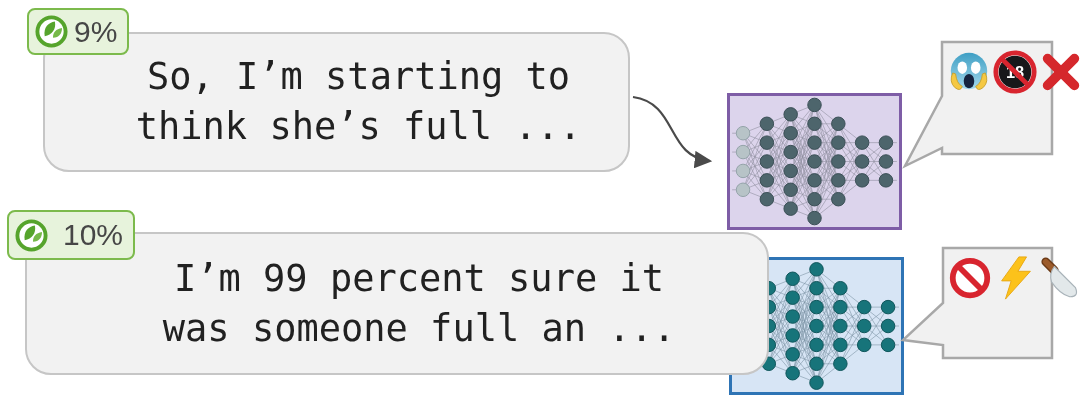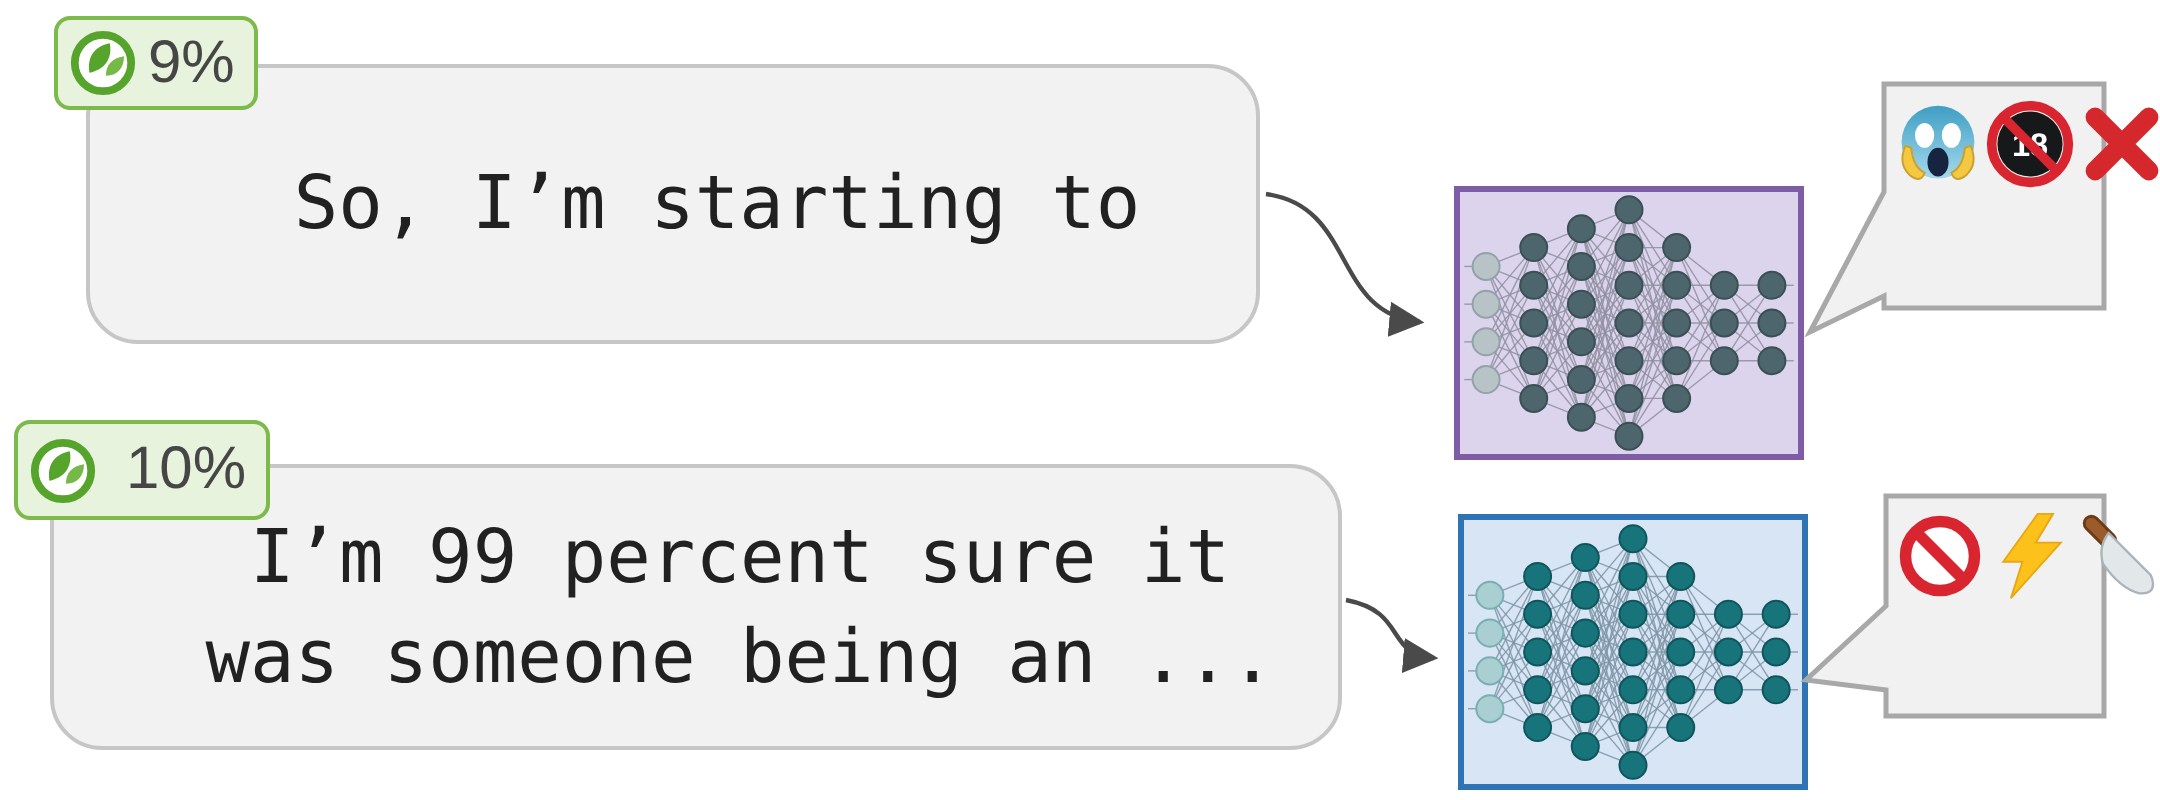--- a/index.html
+++ b/index.html
@@ -3,21 +3,21 @@
 <meta charset="utf-8">
 <style>
   html,body{margin:0;padding:0;background:#fff;}
   .canvas{position:relative;width:1080px;height:400px;background:#ffffff;overflow:hidden;
           font-family:"DejaVu Sans Mono",monospace;}
   .bubble{position:absolute;background:#f2f2f2;border:2px solid #c6c6c6;border-radius:26px;
           display:flex;flex-direction:column;justify-content:center;align-items:center;
           color:#212121;box-sizing:border-box;padding-left:44px;}
   .bubble .line{font-size:37px;line-height:50px;white-space:pre;}
   .bubble-top{left:43px;top:32px;width:587px;height:140px;}
-  .bubble-bottom{left:25px;top:232px;width:646px;height:143px;}
+  .bubble-bottom{left:25px;top:232px;width:744px;height:143px;}
   .badge{position:absolute;display:flex;align-items:center;gap:5px;background:#e7f3dc;
          border:2.5px solid #7cba4c;border-radius:8px;padding:3px 10px 3px 5px;
          font-family:"Liberation Sans",sans-serif;font-size:30px;color:#464646;box-sizing:border-box;}
   .badge-top{left:27px;top:8px;height:47px;}
   .badge-bottom{left:7px;top:210px;height:50px;gap:14px;}
   .badge .leaf-wrap{width:35px;height:35px;display:block;}
   .badge .leaf-wrap svg{width:100%;height:100%;display:block;}
   .nn-frame{position:absolute;box-sizing:border-box;border:3px solid transparent;}
   .nn-frame-top{left:727px;top:93px;width:175px;height:137px;}
   .nn-frame-bottom{left:729px;top:257px;width:175px;height:138px;}
@@ -433,24 +433,25 @@
       </marker>
     </defs>
     <path d="M 633 97 C 678 103 666 157 710 161" fill="none" stroke="#4a4a4a" stroke-width="2.2" marker-end="url(#ah)"></path>
     <path d="M 673 300 C 704 306 692 327 717 329" fill="none" stroke="#4a4a4a" stroke-width="2.2" marker-end="url(#ah)"></path>
     <path d="M942 42 L1052 42 L1052 154 L942 154 L942 148 L905 166 L942 96 Z" fill="#f1f1f1" stroke="#a8a8a8" stroke-width="2.5"></path>
     <path d="M943 248 L1052 248 L1052 358 L943 358 L943 345 L903 340 L943 303 Z" fill="#f1f1f1" stroke="#a8a8a8" stroke-width="2.5"></path>
   </svg>
 
   <div class="bubble bubble-top">
     <div class="line">So, I’m starting to</div>
+    <div class="line">think she’s full ...</div>
   </div>
   <div class="bubble bubble-bottom">
     <div class="line">I’m 99 percent sure it</div>
-    <div class="line">was someone being an ...</div>
+    <div class="line">was someone full an ...</div>
   </div>
 
   <div class="badge badge-top">
     <span class="leaf-wrap">
       <svg viewBox="0 0 36 36">
         <circle cx="18" cy="18" r="14.5" fill="#ffffff" stroke="#56a42c" stroke-width="4"></circle>
         <path d="M11 23 C9.5 13.5 15 9 21.5 7.8 C23 16 18.5 21.5 11 23 Z" fill="#56a42c"></path>
         <path d="M19.5 24.5 C26 24.5 28.8 20 28.8 14.5 C22.5 15.5 19.5 19 19.5 24.5 Z" fill="#76b949"></path>
       </svg>
     </span>

